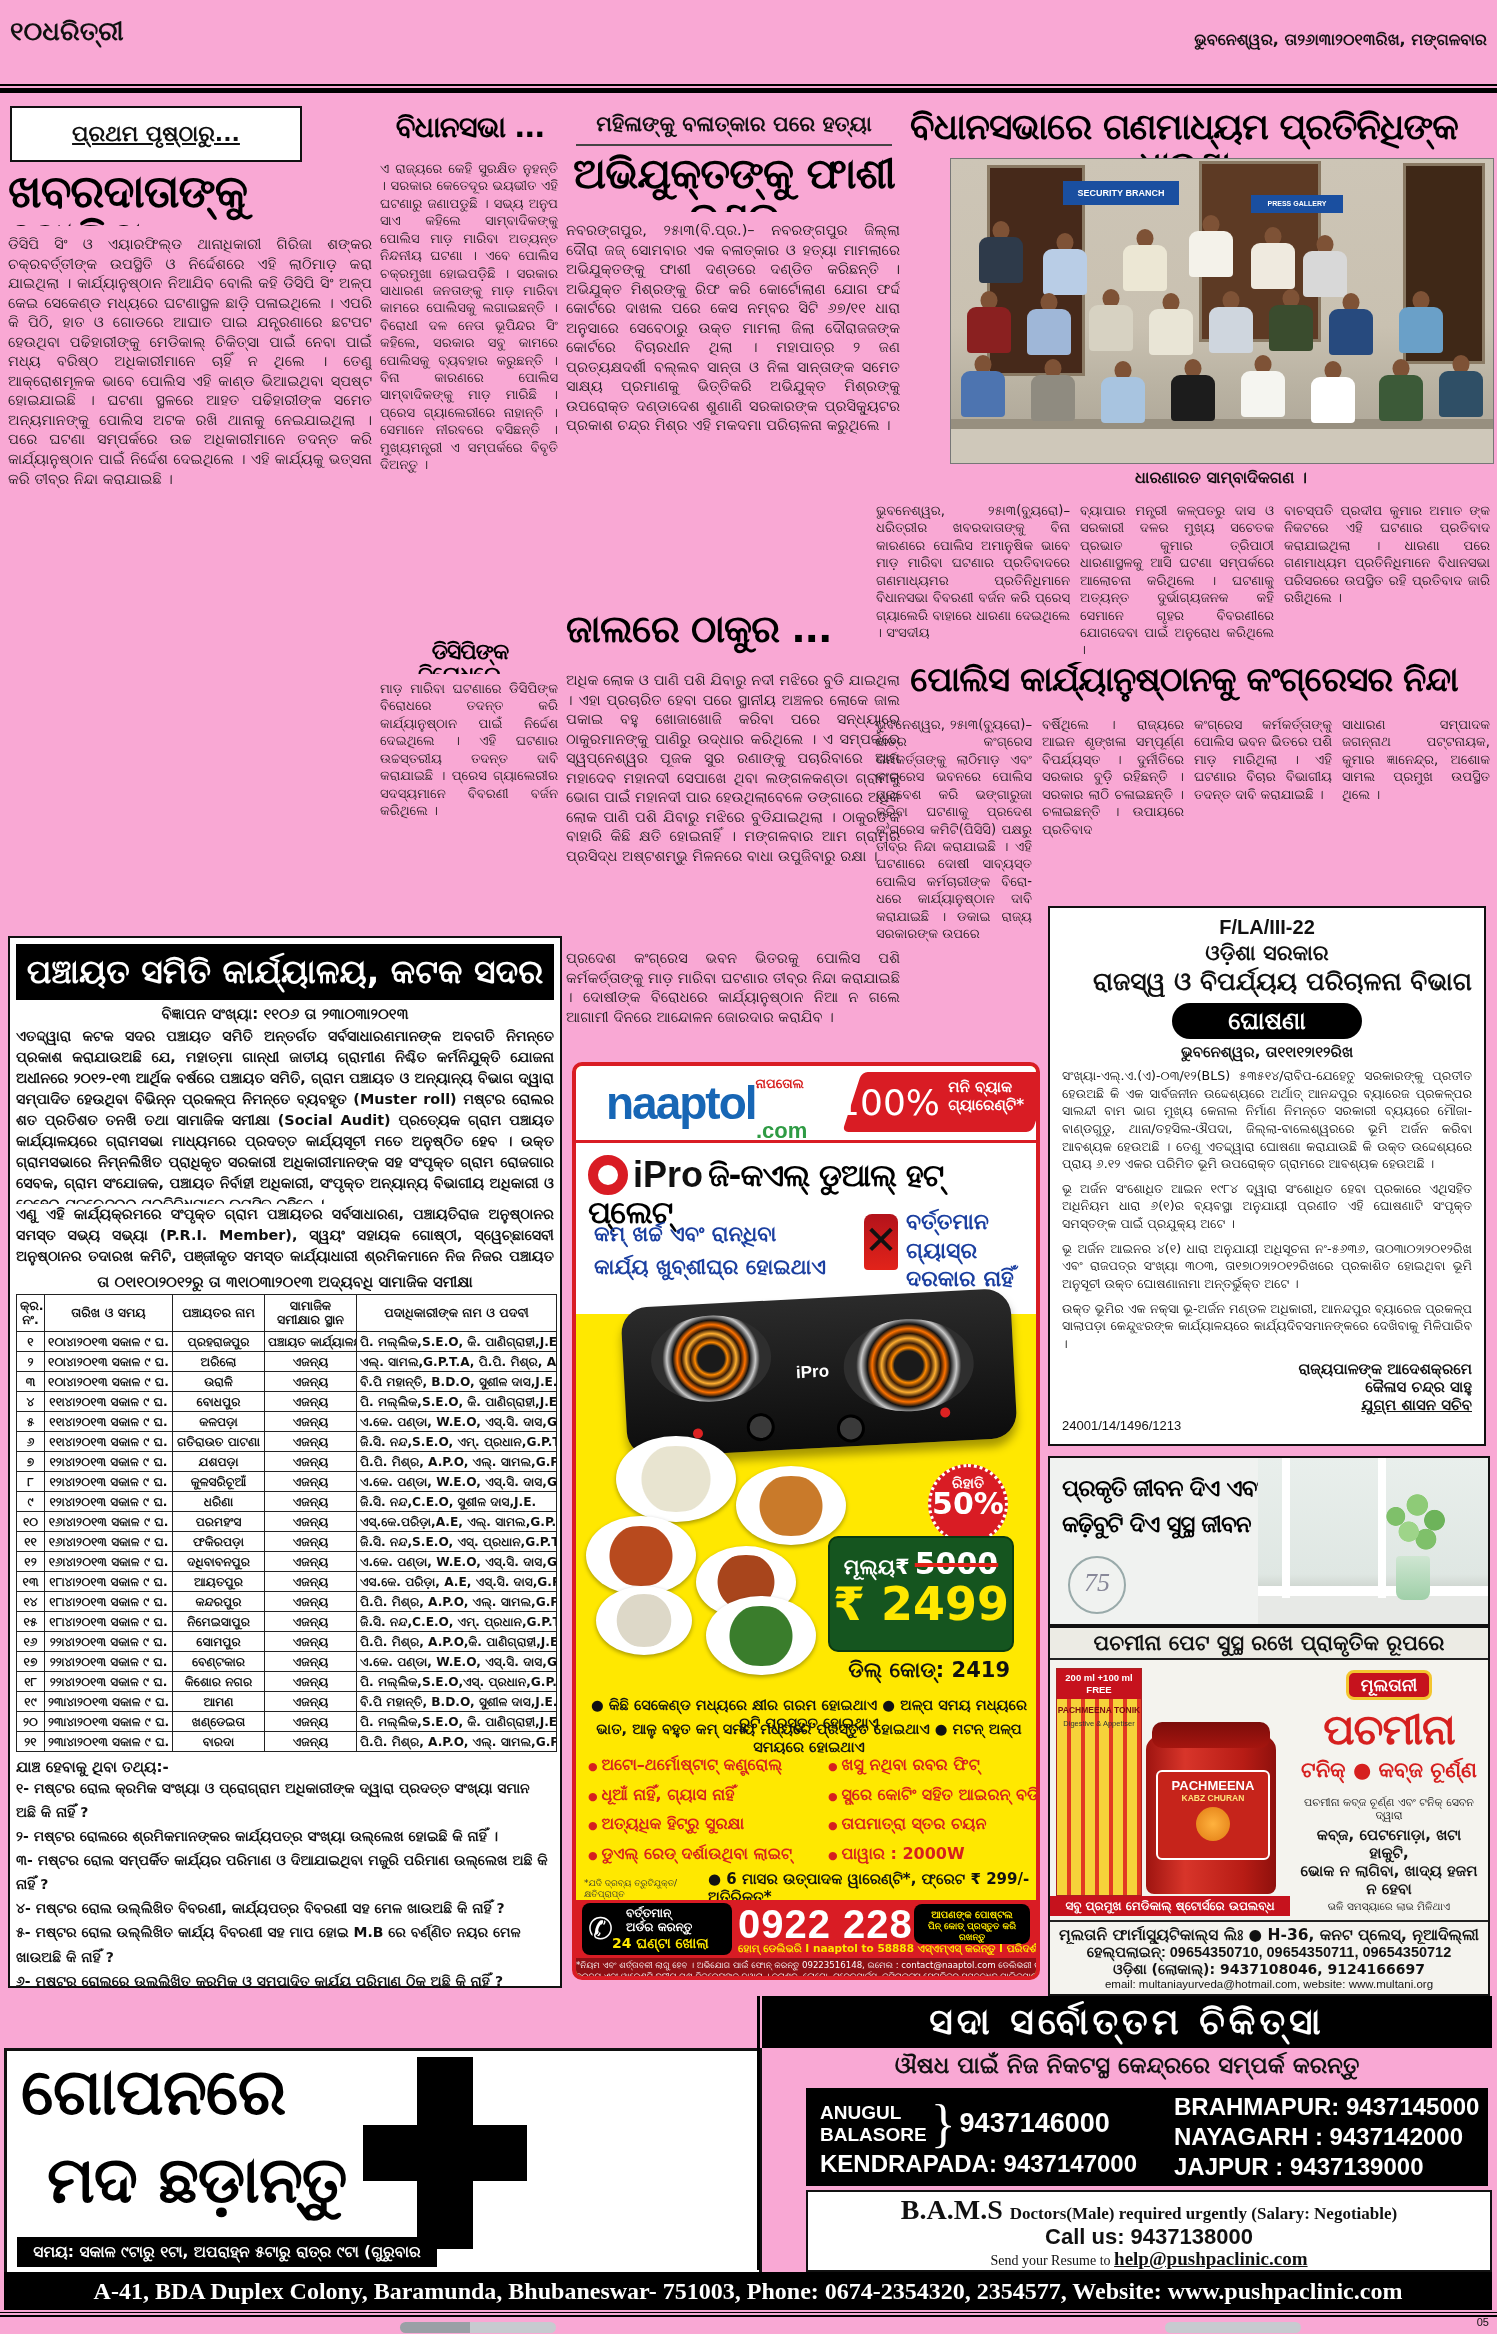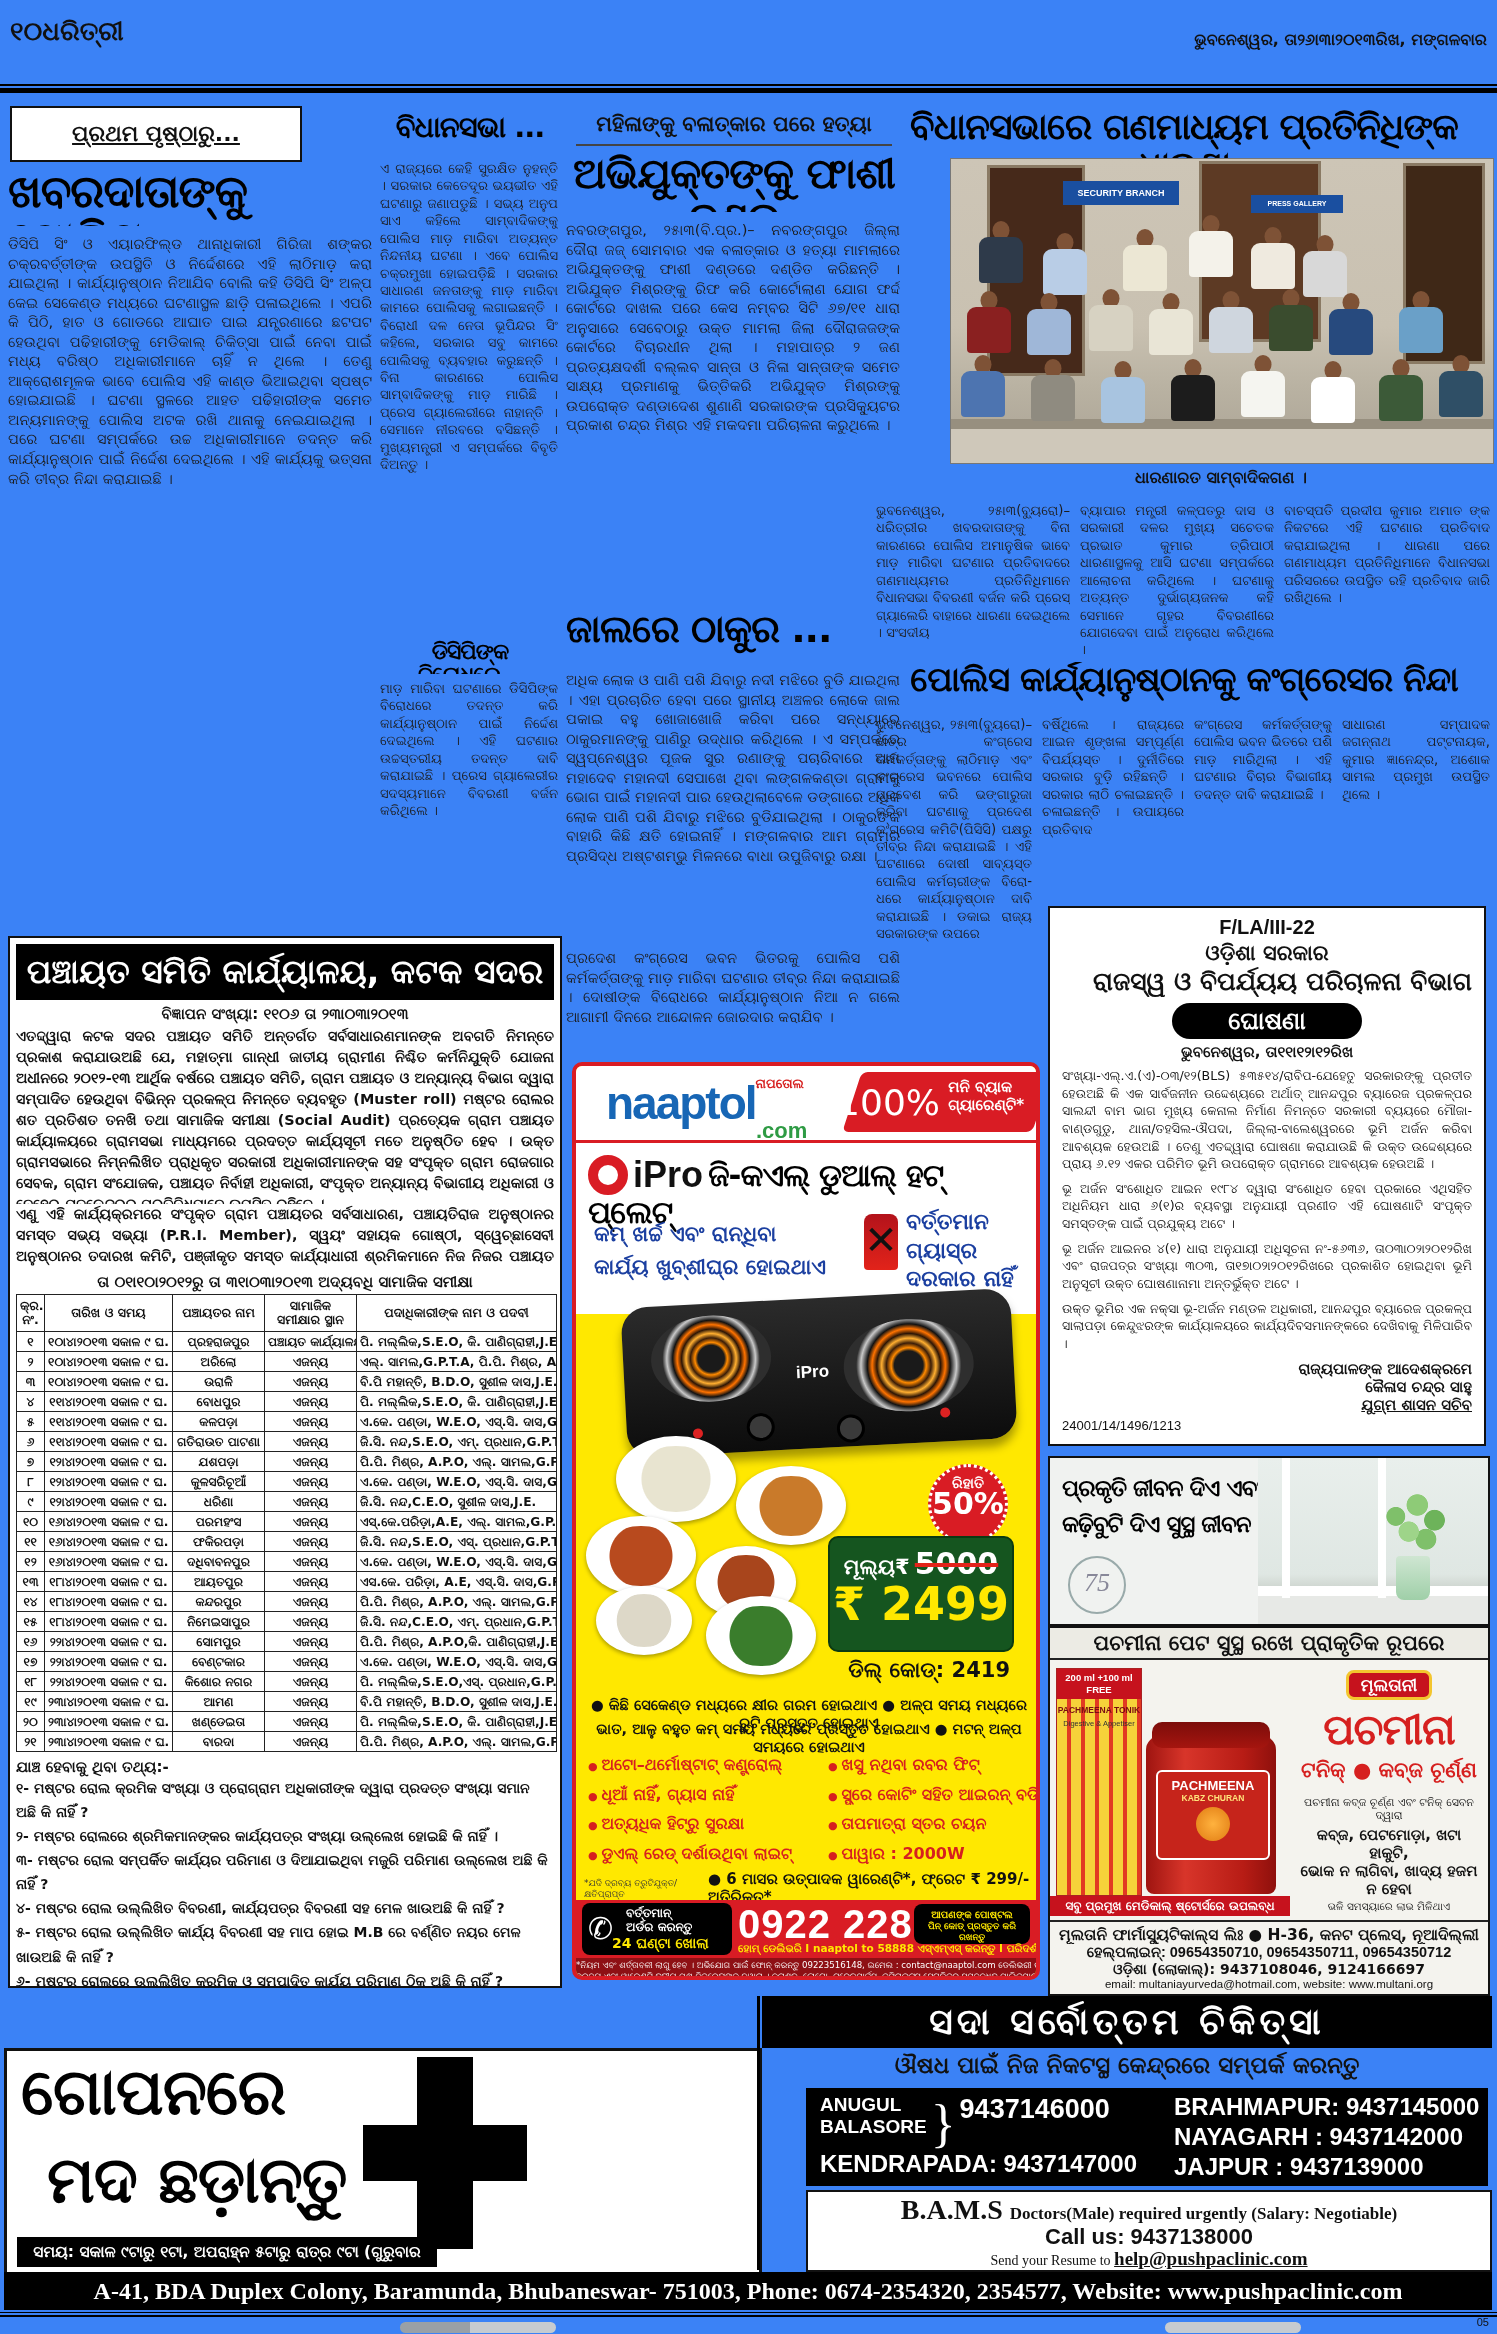--- a/index.html
+++ b/index.html
@@ -1,16 +1,16 @@
 <!DOCTYPE html>
 <html><head>
 <meta charset="utf-8">
 <style>
   html,body{margin:0;padding:0;background:#888;}
-  #page{position:relative;width:1497px;height:2334px;background:#3b82f6;margin:0 auto;
+  #page{position:relative;width:1497px;height:2334px;background:#f9a8d4;margin:0 auto;
         font-family:"DejaVu Sans",sans-serif;color:#111;overflow:hidden;}
   .abs{position:absolute;}
   .b{font-weight:bold;}
   .c{text-align:center;}
   .j{text-align:justify;text-justify:inter-word;}
   .clip{overflow:hidden;}
   .body-txt{font-size:14.6px;line-height:1.34;color:#1c1c1c;}
   .small-txt{font-size:13.2px;line-height:1.32;color:#1c1c1c;}
   .hl{color:#000;letter-spacing:-1px;line-height:1.05;}
   .rule{background:#000;}
@@ -551,21 +551,21 @@
     </div>
     <div class="abs b c clip" style="left:10px;top:186px;width:420px;height:30px;background:#000;color:#fff;font-size:15.5px;line-height:30px;">ସମୟ: ସକାଳ ୯ଟାରୁ ୧ଟା, ଅପରାହ୍ନ ୫ଟାରୁ ରାତ୍ର ୯ଟା (ଗୁରୁବାର ବନ୍ଦ)</div>
   </div>
   <div class="abs rule" style="left:757px;top:1996px;width:3px;height:274px;"></div>
 
   <div class="abs c" style="left:762px;top:1996px;width:730px;height:52px;background:#000;">
     <div class="b hl" style="color:#fff;font-size:36px;line-height:52px;letter-spacing:4px;">ସଦା ସର୍ବୋତ୍ତମ ଚିକିତ୍ସା</div>
   </div>
   <div class="abs c b" style="left:762px;top:2052px;width:730px;font-size:23px;">ଔଷଧ ପାଇଁ ନିଜ ନିକଟସ୍ଥ କେନ୍ଦ୍ରରେ ସମ୍ପର୍କ କରନ୍ତୁ</div>
   <div class="abs" style="left:806px;top:2088px;width:682px;height:98px;background:#000;color:#fff;">
-    <div class="abs sans" style="left:14px;top:6px;display:flex;align-items:flex-start;">
+    <div class="abs sans" style="left:14px;top:6px;display:flex;align-items:center;">
       <div style="text-align:left;">
         <div class="b" style="font-size:19px;">ANUGUL</div>
         <div class="b" style="font-size:19px;">BALASORE</div>
       </div>
       <div class="serif" style="font-size:52px;margin:0 4px;">}</div>
       <div class="b sans" style="font-size:27px;">9437146000</div>
     </div>
     <div class="abs b sans" style="left:14px;top:62px;font-size:24px;">KENDRAPADA: 9437147000</div>
     <div id="centers-right" class="abs" style="left:368px;top:4px;text-align:left;">
         <div class="b sans" style="font-size: 24px; line-height: 30px;">BRAHMAPUR: 9437145000</div>

